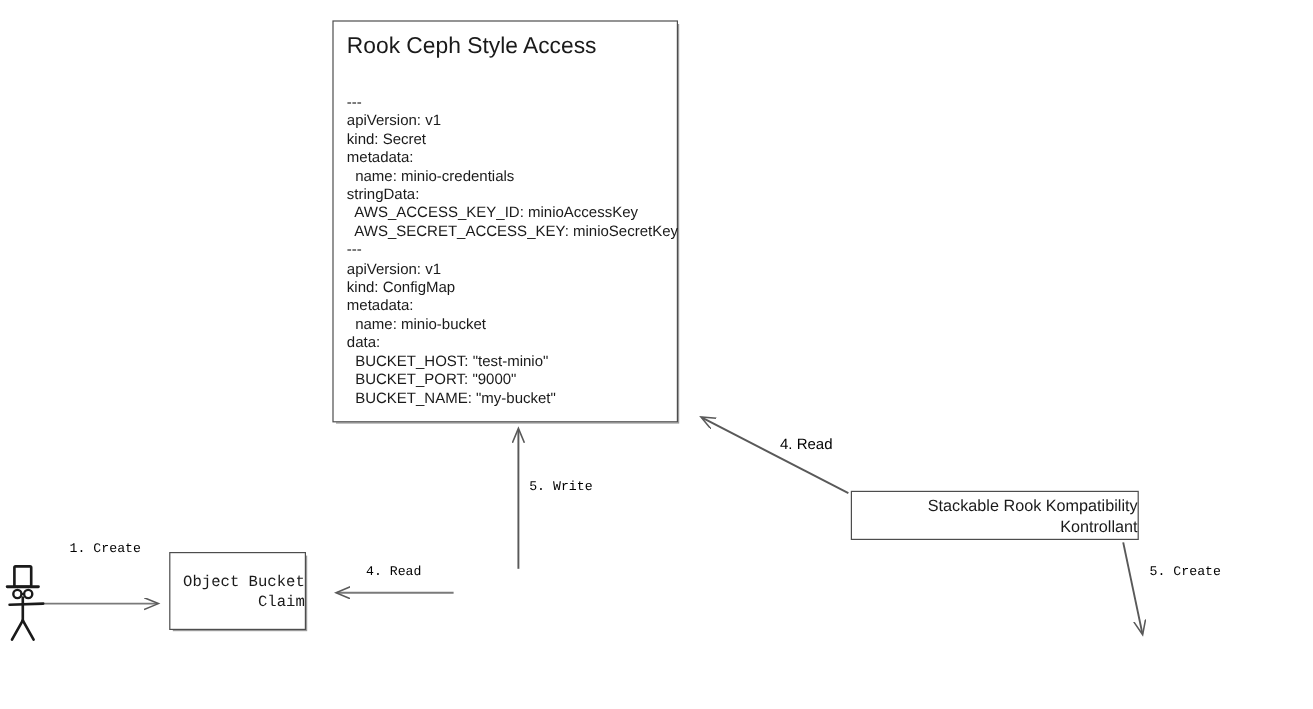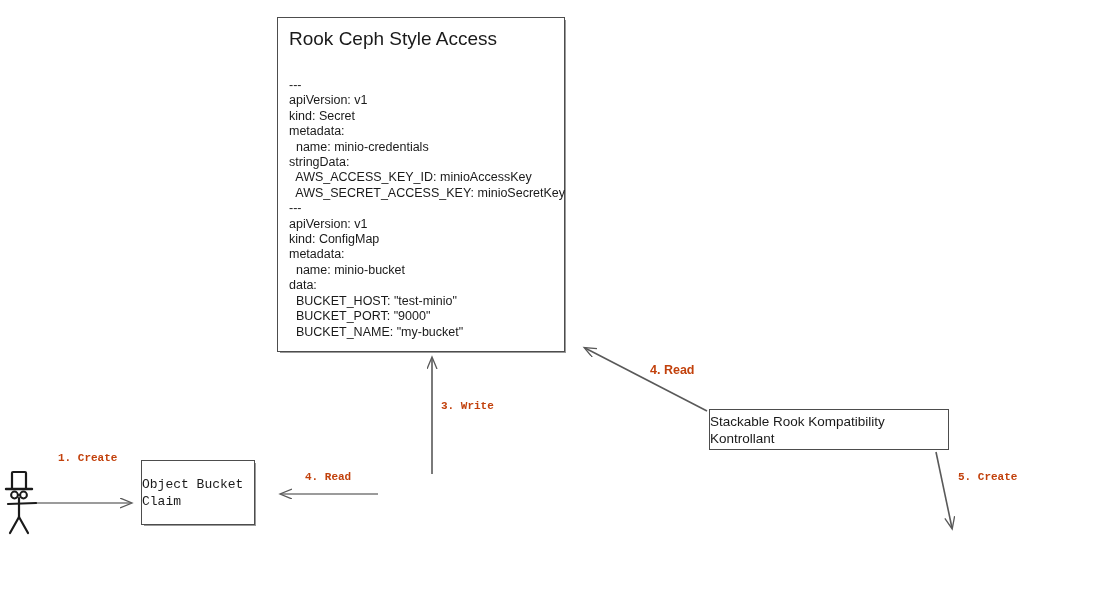--- a/index.html
+++ b/index.html
@@ -16,26 +16,26 @@
               color:#1a1a1a;white-space:nowrap;}
   .yaml-body{position:absolute;left:11px;top:60px;font-size:12.5px;line-height:15.4px;
              white-space:pre;color:#1a1a1a;}
 
   .obc-box{left:141px;top:460px;width:114px;height:65px;}
   .op-box{left:382px;top:477px;width:158px;height:67px;}
   .srkk-box{left:709px;top:409px;width:240px;height:41px;}
   .s3-box{left:937px;top:535px;width:155px;height:54px;}
 
   .box-label{position:absolute;left:0;right:0;top:50%;transform:translateY(-50%);
-             text-align:left;font-family:"Liberation Mono", monospace;
+             text-align:right;font-family:"Liberation Mono", monospace;
              font-size:13px;line-height:17px;color:#1a1a1a;white-space:pre-line;}
   .box-label.sans{font-family:"Liberation Sans", sans-serif;font-size:13.5px;}
 
   .edge-label{position:absolute;font-family:"Liberation Mono", monospace;
-              font-size:11px;line-height:13px;color:#c2410c;white-space:nowrap;font-weight:bold;}
+              font-size:11px;line-height:13px;color:#000000;white-space:nowrap;}
   .edge-label.sans{font-family:"Liberation Sans", sans-serif;font-size:12.5px;}
 
   .lbl-create1{left:58px;top:452px;}
   .lbl-read2{left:305px;top:471px;}
   .lbl-write3{left:441px;top:400px;}
   .lbl-read4{left:650px;top:364px;}
   .lbl-create5{left:958px;top:471px;}
 </style>
 </head>
 <body>
@@ -109,17 +109,17 @@
   </div>
 
 
   <div class="box srkk-box">
     <div class="box-label sans">Stackable Rook Kompatibility Kontrollant</div>
   </div>
 
 
   <div class="edge-label lbl-create1">1. Create</div>
   <div class="edge-label lbl-read2">4. Read</div>
-  <div class="edge-label lbl-write3">3. Write</div>
+  <div class="edge-label lbl-write3">5. Write</div>
   <div class="edge-label sans lbl-read4">4. Read</div>
   <div class="edge-label lbl-create5">5. Create</div>
 
 </div>
 
 </body></html>

